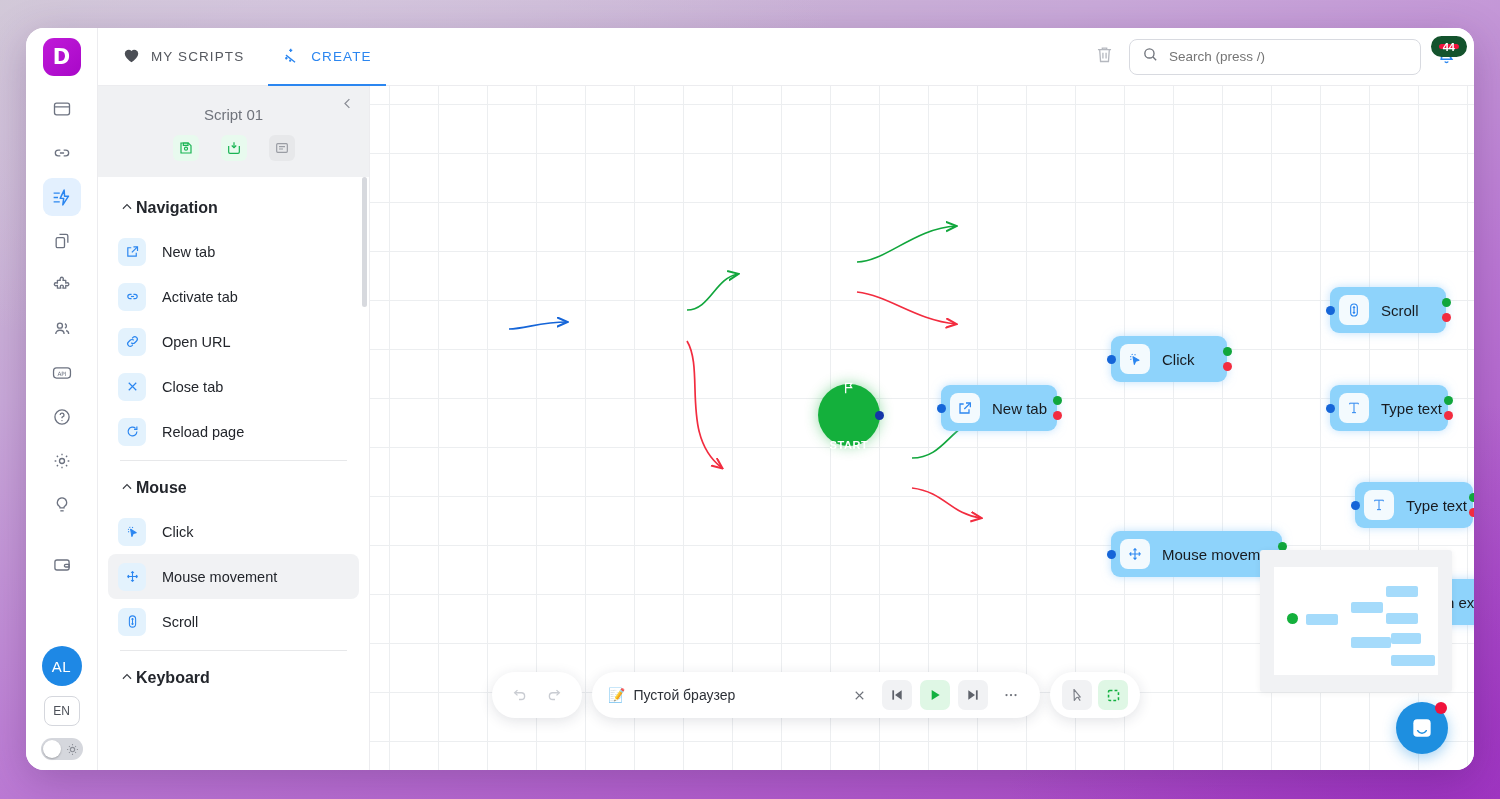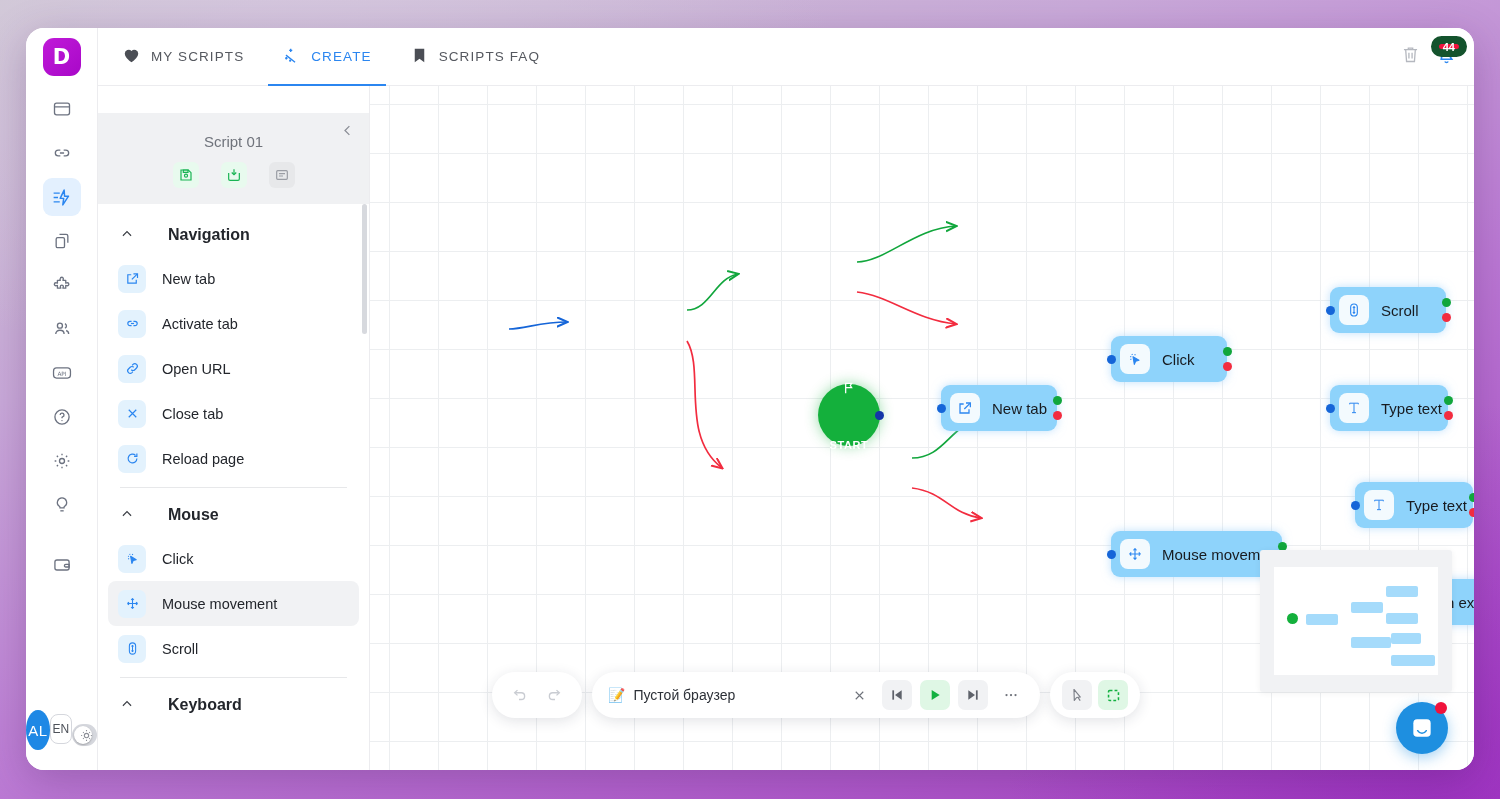--- a/index.html
+++ b/index.html
@@ -51,21 +51,21 @@
   .rail-icon {
     width: 38px; height: 38px; border-radius: 9px;
     display: flex; align-items: center; justify-content: center;
     margin-bottom: 6px; color: #6c7280;
     cursor: pointer;
   }
   .rail-icon svg { display:block; }
   .rail-icon.active { background: #e3f0fe; color: #2b86f0; }
   .rail-gap { height: 16px; }
   .rail-bottom { position:absolute; bottom: 10px; left:0; width:100%;
-    display:flex; flex-direction:row; align-items:center; }
+    display:flex; flex-direction:column; align-items:center; }
   .avatar {
     width: 40px; height: 40px; border-radius: 50%;
     background: #1e88e5; color: #fff;
     display:flex; align-items:center; justify-content:center;
     font-size: 15px; letter-spacing: .5px; margin-bottom: 10px;
   }
   .lang-btn {
     width: 36px; height: 30px; border-radius: 8px;
     border: 1px solid #d5d7dd; color: #4d5159;
     display:flex; align-items:center; justify-content:center;
@@ -126,39 +126,39 @@
 
   
   #body-split { flex: 1; display: flex; min-height: 0; }
 
   
   #script-panel {
     width: 272px; flex-shrink: 0; display:flex; flex-direction: column;
     border-right: 1px solid #ececef; position: relative; background:#fff;
   }
   #script-head {
-    background: #f0f1f3; padding: 14px 0 16px; position: relative; margin-top: 27px;
+    background: #f0f1f3; padding: 14px 0 16px; position: relative;
   }
   .collapse-btn {
     position:absolute; right: 14px; top: 10px; color:#8a8d95; cursor:pointer;
   }
   #script-title {
     text-align:center; font-size: 15px; color:#6f737b; padding: 6px 0 12px;
   }
   #script-actions { display:flex; justify-content:center; gap: 22px; }
   .sact {
     width: 26px; height: 26px; border-radius: 6px;
     display:flex; align-items:center; justify-content:center; cursor:pointer;
   }
   .sact.green { background:#e8faee; color:#18b453; }
   .sact.gray  { background:#e7e8ea; color:#9a9da4; }
 
   #script-list { flex:1; overflow: hidden; position: relative; padding-top: 4px; }
   .section-head {
-    display:flex; align-items:center; gap: 34px;
+    display:flex; align-items:center; gap: 2px;
     padding: 18px 22px 12px; cursor: pointer;
   }
   .section-head .chev { color:#3a3d44; font-size: 12px; line-height:1; }
   .section-head .title { font-size: 16px; font-weight: 700; color:#23262c; }
   .sep { height:1px; background:#e7e8ea; margin: 6px 22px 0; }
   .act-item {
     display:flex; align-items:center; gap: 16px;
     height: 45px; margin: 0 10px; padding: 0 10px;
     border-radius: 8px; cursor:pointer;
   }
@@ -376,38 +376,39 @@
         <span>
           <svg width="19" height="19" viewBox="0 0 24 24" fill="none" stroke="#2b86f0" stroke-width="1.7">
               <path d="M11 3.5v4M9 5.5h4"></path>
               <path d="M5 11.5 16.5 20.5"></path>
               <path d="M4 15.5h3M5.5 14v3"></path>
               <path d="M9 18.5h2.6M10.3 17.2v2.6"></path>
             </svg>
         </span>
         <span class="tab-label">CREATE</span>
       </div>
-      <div class="tab">
-        <span>
-          <svg width="19" height="19" viewBox="0 0 24 24" fill="#4b4e55">
-              <path d="M6 3.5h12v17l-6-4.3-6 4.3z"></path>
-            </svg>
-        </span>
-        <span class="tab-label">SCRIPTS FAQ</span>
-      </div>
 
       <div class="top-right">
         <span class="trash-btn">
           <svg width="21" height="21" viewBox="0 0 24 24" fill="none" stroke="currentColor" stroke-width="1.5">
               <path d="M4.5 6.5h15"></path>
               <path d="M9.5 6.5V4.8h5v1.7"></path>
               <path d="M6.5 6.5 7.5 20h9l1-13.5"></path>
               <path d="M10.2 10v6.5M13.8 10v6.5"></path>
             </svg>
         </span>
+        <div id="search-box">
+          <span>
+            <svg width="17" height="17" viewBox="0 0 24 24" fill="none" stroke="#6f737b" stroke-width="1.9">
+                <circle cx="10.5" cy="10.5" r="6.5"></circle>
+                <path d="m15.5 15.5 4.5 4.5"></path>
+              </svg>
+          </span>
+          <input placeholder="Search (press /)" style="">
+        </div>
         <div class="bell-wrap">
           <span>
             <svg width="23" height="23" viewBox="0 0 24 24" fill="none" stroke="#2b86f0" stroke-width="1.7">
                 <path d="M6.5 17h11l-1.4-2.2V10a4.6 4.6 0 0 0-9.2 0v4.8z"></path>
                 <path d="M10.3 19.3a1.9 1.9 0 0 0 3.4 0"></path>
               </svg>
           </span>
           <span class="badge">44</span>
         </div>
       </div>

